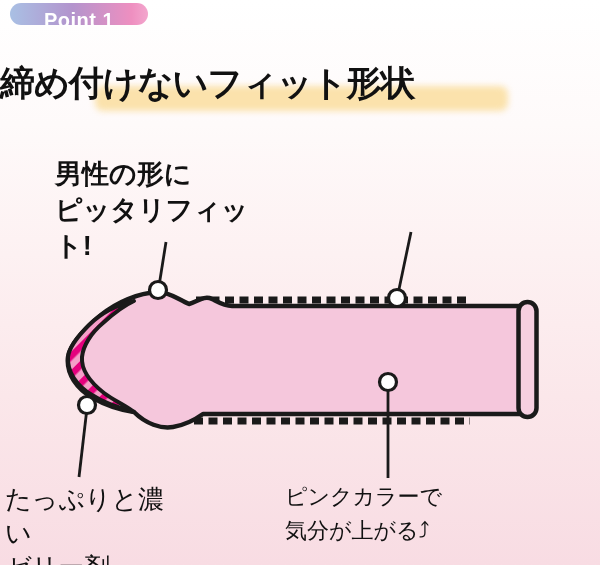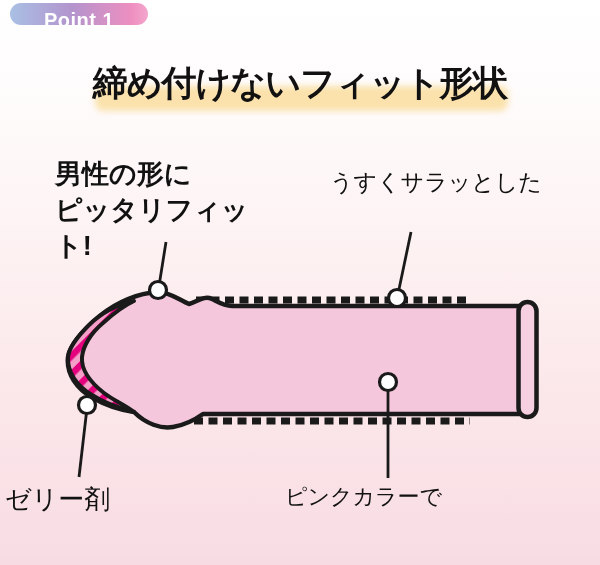--- a/index.html
+++ b/index.html
@@ -17,21 +17,21 @@
     border-radius:17px;text-align:center;
     background:linear-gradient(90deg,#a9c0e4 0%,#b394cd 45%,#ee8fc0 88%,#f3a6cd 100%);
     color:#ffffff;font-size:20px;font-weight:bold;letter-spacing:.5px;
   }
   .title-highlight{
     position:absolute;left:95px;top:86px;width:413px;height:25px;
     background:#fbe2ac;border-radius:8px;filter:blur(3px);
   }
   .page-title{
     position:absolute;left:0;top:60px;width:600px;
-    text-align:center;font-size:35px;font-weight:bold;letter-spacing:-1px;
+    font-size:35px;font-weight:bold;letter-spacing:-1px;
   }
   .callout-label{position:absolute;text-align:left;}
   .callout-label .ln{display:block;}
   .lbl-fit{left:55px;top:156px;width:230px;font-size:27px;font-weight:bold;line-height:36px;}
   .lbl-lube{left:330px;top:166px;width:220px;font-size:23px;line-height:32px;}
   .lbl-jelly{left:5px;top:482px;width:180px;font-size:26px;line-height:34px;}
   .lbl-pink{left:285px;top:480px;width:220px;font-size:22px;line-height:34px;}
   svg{position:absolute;left:0;top:0;}
 </style>
 </head>
@@ -43,29 +43,30 @@
 
   <div class="title-highlight"></div>
   <div class="page-title">締め付けないフィット形状</div>
 
   <div class="callout-label lbl-fit">
     <span class="ln">男性の形に</span>
     <span class="ln">ピッタリフィット!</span>
   </div>
 
   <div class="callout-label lbl-lube">
-    <span class="ln">うすくサラッとした</span>
   </div>
 
   <div class="callout-label lbl-jelly">
+    <span class="ln">たっぷりと濃い</span>
     <span class="ln">ゼリー剤</span>
   </div>
 
   <div class="callout-label lbl-pink">
     <span class="ln">ピンクカラーで</span>
+    <span class="ln">気分が上がる⤴</span>
   </div>
 
   <svg width="600" height="565" viewBox="0 0 600 565">
     <defs>
       <pattern id="jellyStripes" width="13" height="13" patternUnits="userSpaceOnUse" patternTransform="rotate(45)">
         <rect width="13" height="13" fill="#f49fc8"></rect>
         <rect width="6.5" height="13" fill="#e4017e"></rect>
       </pattern>
     </defs>
 

